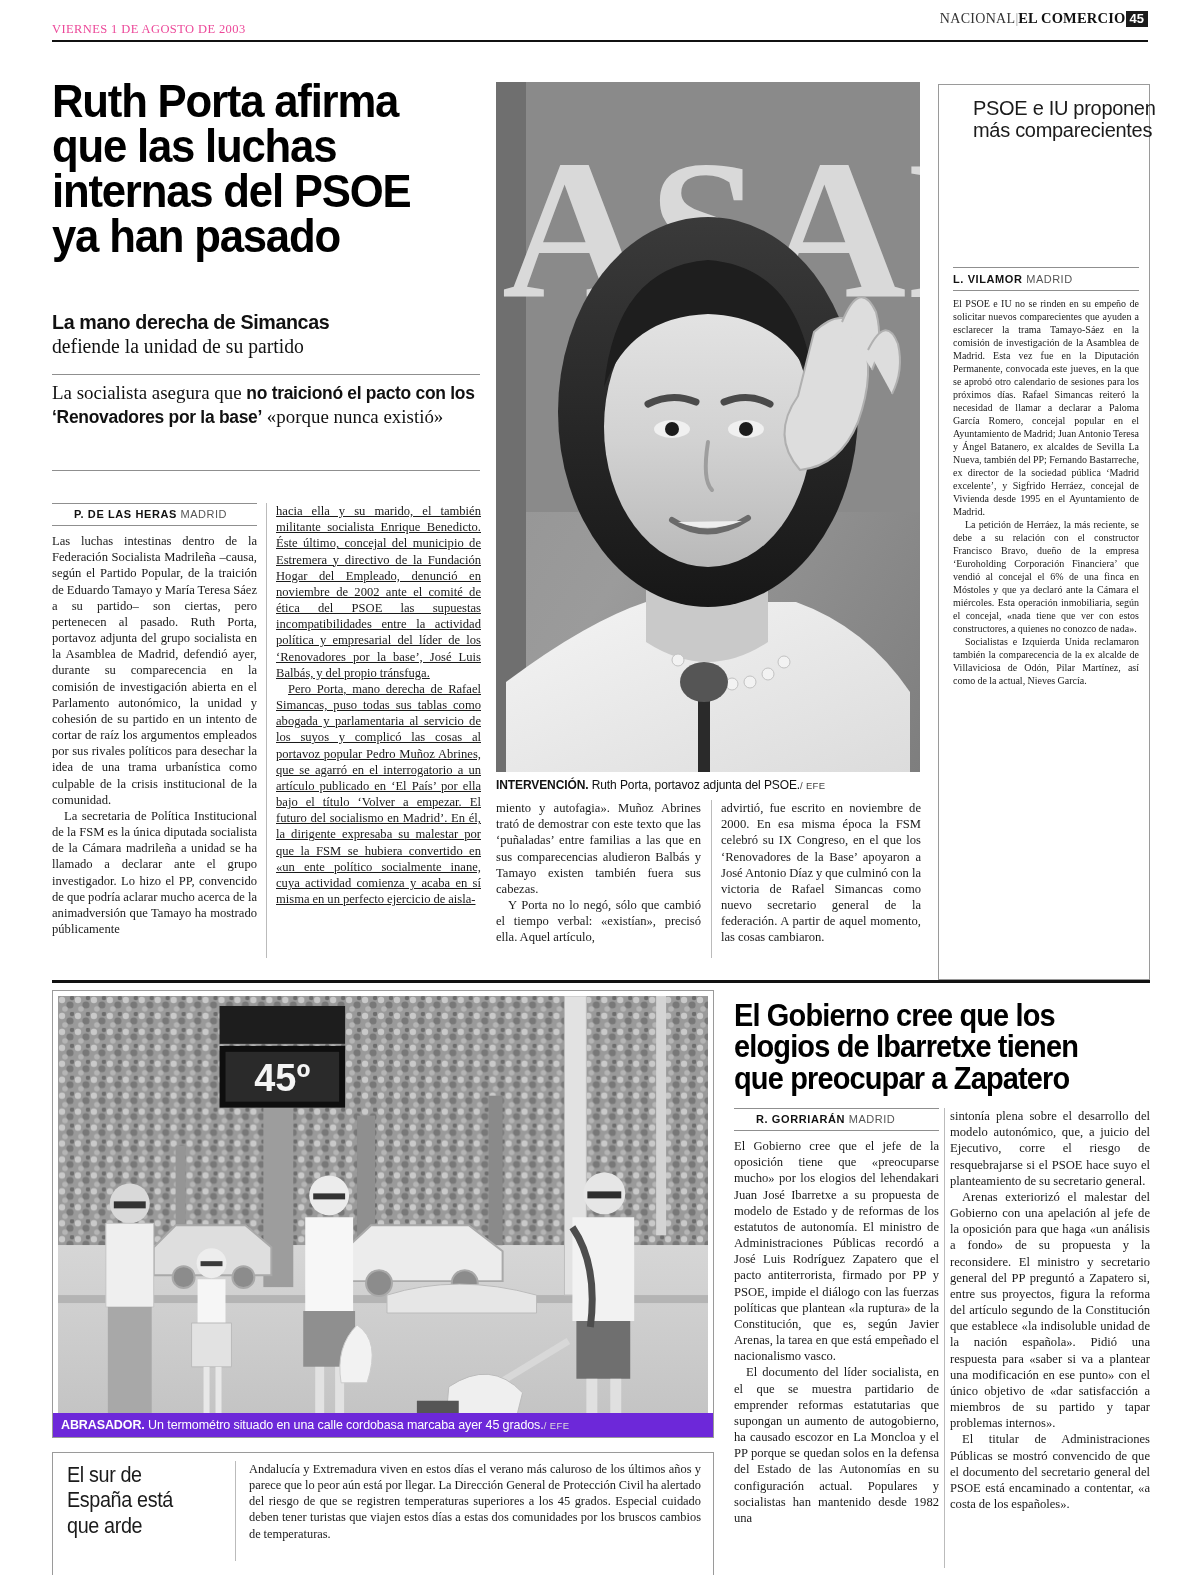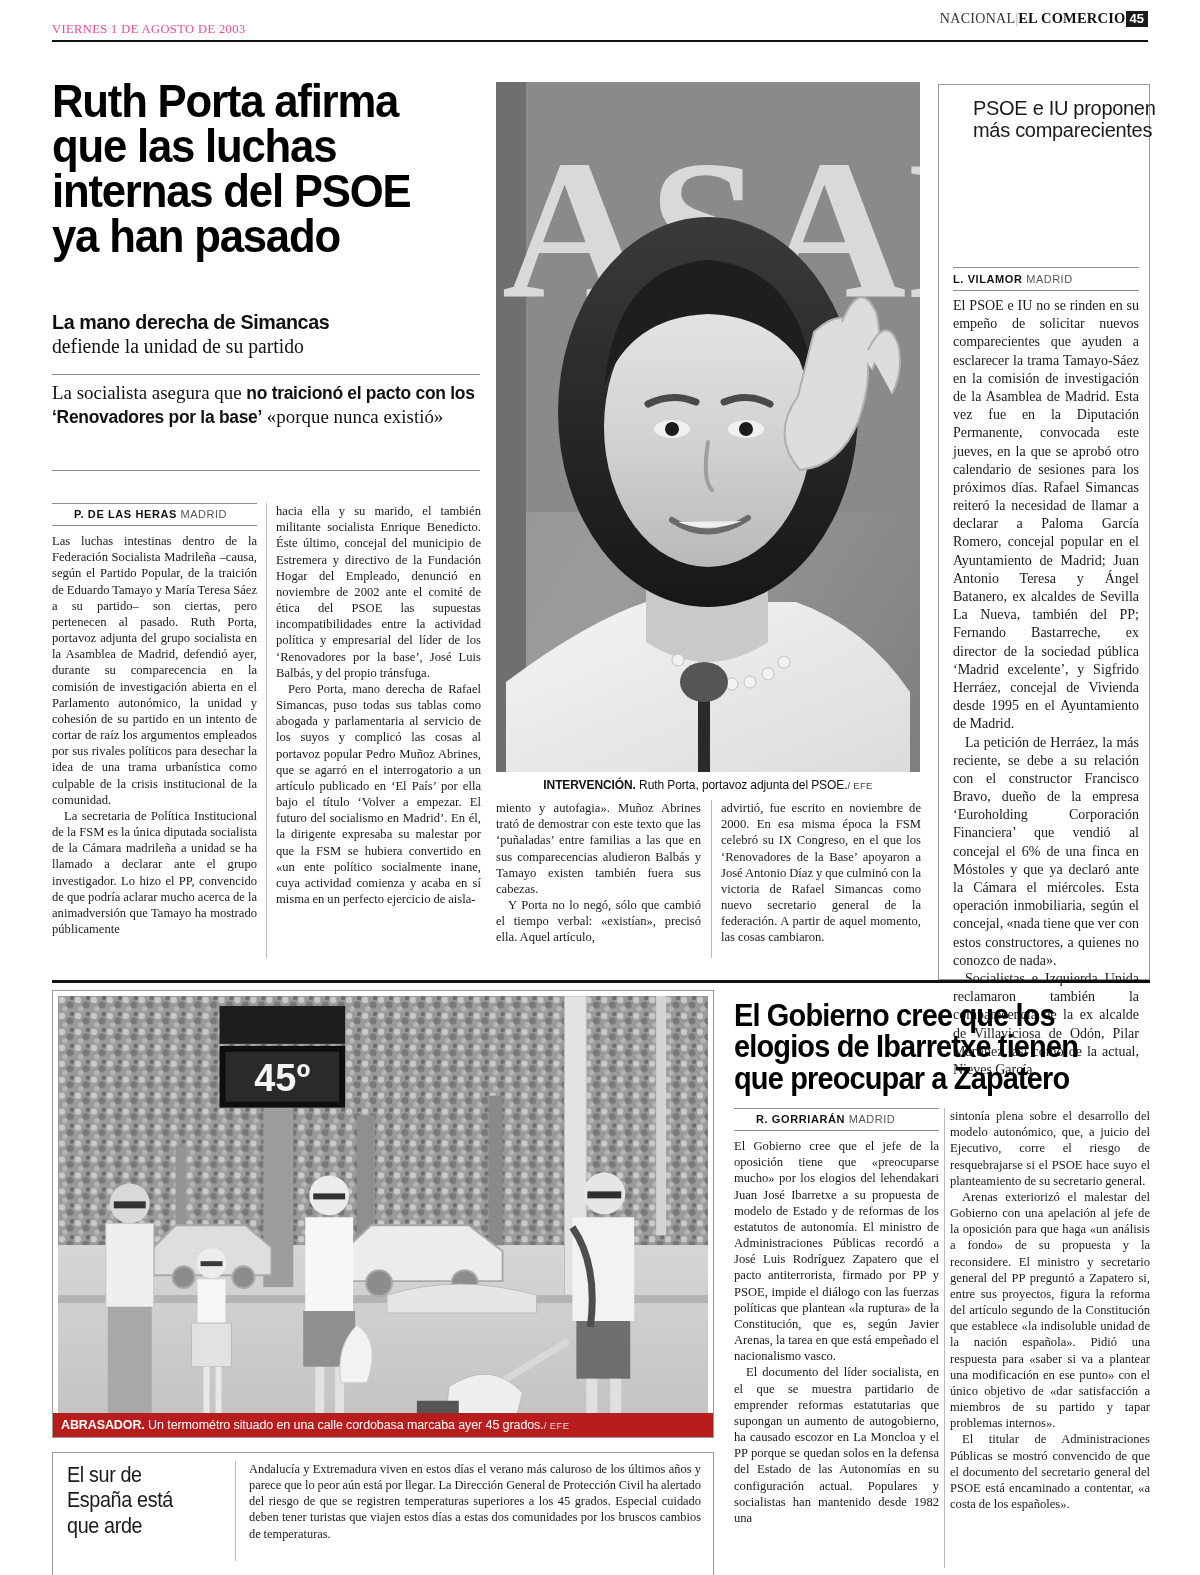--- a/index.html
+++ b/index.html
@@ -85,21 +85,21 @@
   }
   .bodycol p{margin:0;text-indent:12px;}
   .bodycol p:first-child{text-indent:0;}
 
   
   .photo{position:absolute;overflow:hidden;background:#8d8d8d;}
   .photo .ph-inner{position:absolute;inset:0;}
 
   .caption{
     font-family:"Liberation Sans",sans-serif;
-    font-size:12px;color:#111;letter-spacing:-.1px;text-align:center;
+    font-size:12px;color:#111;letter-spacing:-.1px;
   }
   .caption b{font-weight:bold;}
   .caption .cred{font-size:9.5px;color:#444;letter-spacing:.3px;}
 
   
   .sidebox{
     position:absolute;left:938px;top:84px;width:212px;height:896px;
     border:1px solid #9a9a9a;
     box-sizing:border-box;
   }
@@ -107,29 +107,29 @@
     position:absolute;left:14px;top:12px;width:186px;
     font-family:Liberation Sans, sans-serif;
     font-size:20px;line-height:1.12;color:#1b1b1b;font-weight:400;
     letter-spacing:-.3px;
     margin-left:20px;
   }
   .sidebox-byline{position:absolute;left:14px;top:188px;width:186px;}
   .sidebox-body{
     position:absolute;left:14px;top:212px;width:186px;height:672px;
   }
-  .sidebox-body .bodycol{font-size:14px;line-height:1.3;}
+  .sidebox-body .bodycol{font-size:10px;line-height:1.3;}
 
   
   .photoframe{
     position:absolute;left:52px;top:990px;width:662px;height:448px;
     border:1px solid #9a9a9a;box-sizing:border-box;background:#fff;
   }
   .capbar{
-    position:absolute;left:0;right:0;bottom:0;height:24px;background:#b91c1c;
+    position:absolute;left:0;right:0;bottom:0;height:24px;background:#6d28d9;
     display:flex;align-items:center;padding:0 8px;box-sizing:border-box;
   }
   .capbar .t{
     font-family:"Liberation Sans",sans-serif;font-size:12.5px;color:#fff;
     letter-spacing:-.1px;white-space:nowrap;
   }
   .capbar .t b{font-weight:bold;}
   .capbar .cred{font-size:9.5px;color:#ddd;letter-spacing:.4px;}
 
   
@@ -193,21 +193,21 @@
   </div>
   <div class="hr" style="left:52px;top:525px;width:205px;height:1px;background:#8f8f8f;"></div>
 
   <div class="bodycol" style="position:absolute;left:52px;top:533px;width:205px;height:425px;">
     <p>Las luchas intestinas dentro de la Federación Socialista Madrileña –causa, según el Partido Popular, de la traición de Eduardo Tamayo y María Teresa Sáez a su partido– son ciertas, pero pertenecen al pasado. Ruth Porta, portavoz adjunta del grupo socialista en la Asamblea de Madrid, defendió ayer, durante su comparecencia en la comisión de investigación abierta en el Parlamento autonómico, la unidad y cohesión de su partido en un intento de cortar de raíz los argumentos empleados por sus rivales políticos para desechar la idea de una trama urbanística como culpable de la crisis institucional de la comunidad.</p>
     <p>La secretaria de Política Institucional de la FSM es la única diputada socialista de la Cámara madrileña a unidad se ha llamado a declarar ante el grupo investigador. Lo hizo el PP, convencido de que podría aclarar mucho acerca de la animadversión que Tamayo ha mostrado públicamente</p>
   </div>
 
   <div class="vr" style="left:266px;top:503px;height:455px;"></div>
 
-  <div class="bodycol" style="position:absolute;left:276px;top:503px;width:205px;height:455px;">
+  <div class="bodycol" style="position:absolute;left:276px;top:503px;width:205px;height:455px;text-decoration:underline;">
     <p>hacia ella y su marido, el también militante socialista Enrique Benedicto. Éste último, concejal del municipio de Estremera y directivo de la Fundación Hogar del Empleado, denunció en noviembre de 2002 ante el comité de ética del PSOE las supuestas incompatibilidades entre la actividad política y empresarial del líder de los ‘Renovadores por la base’, José Luis Balbás, y del propio tránsfuga.</p>
     <p>Pero Porta, mano derecha de Rafael Simancas, puso todas sus tablas como abogada y parlamentaria al servicio de los suyos y complicó las cosas al portavoz popular Pedro Muñoz Abrines, que se agarró en el interrogatorio a un artículo publicado en ‘El País’ por ella bajo el título ‘Volver a empezar. El futuro del socialismo en Madrid’. En él, la dirigente expresaba su malestar por que la FSM se hubiera convertido en «un ente político socialmente inane, cuya actividad comienza y acaba en sí misma en un perfecto ejercicio de aisla-</p>
   </div>
 
   <div class="photo" style="left:496px;top:82px;width:424px;height:690px;">
     <svg class="ph-inner" viewBox="0 0 424 690" preserveAspectRatio="none">
       <defs>
         <linearGradient id="bg1" x1="0" y1="0" x2="1" y2="1">
           <stop offset="0" stop-color="#8e8e8e"></stop>
             <stop offset="0.5" stop-color="#9b9b9b"></stop>

